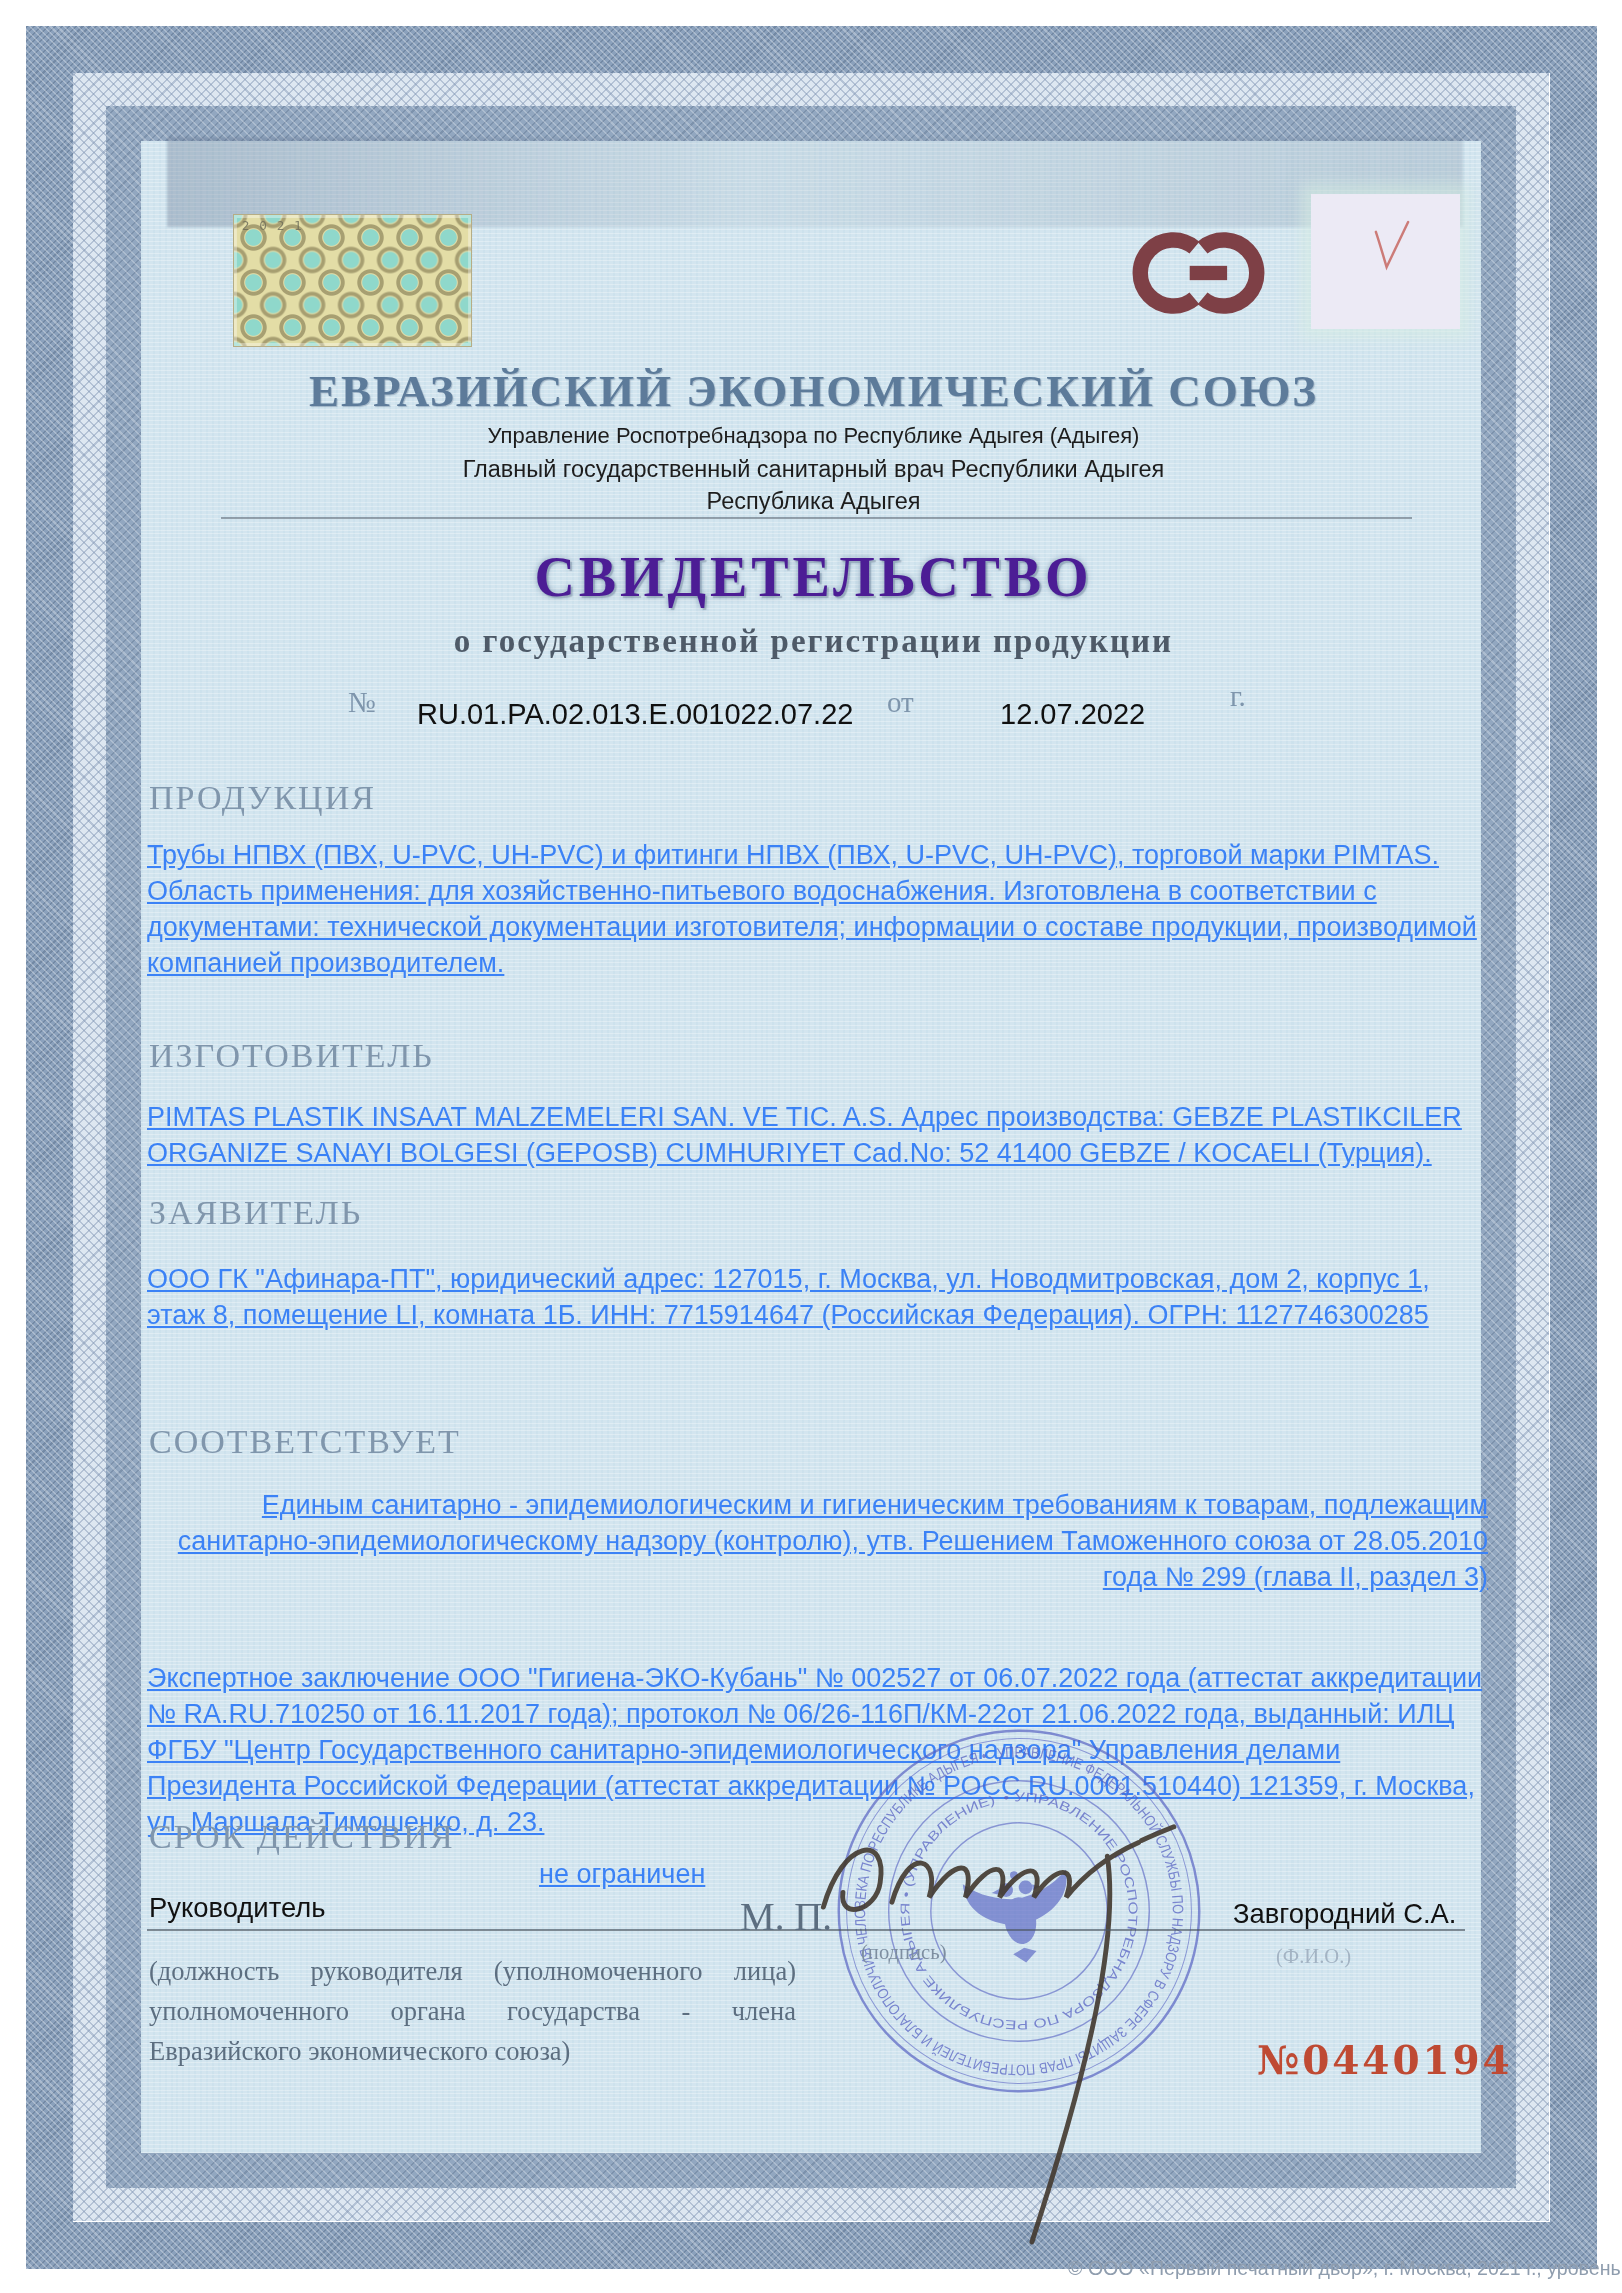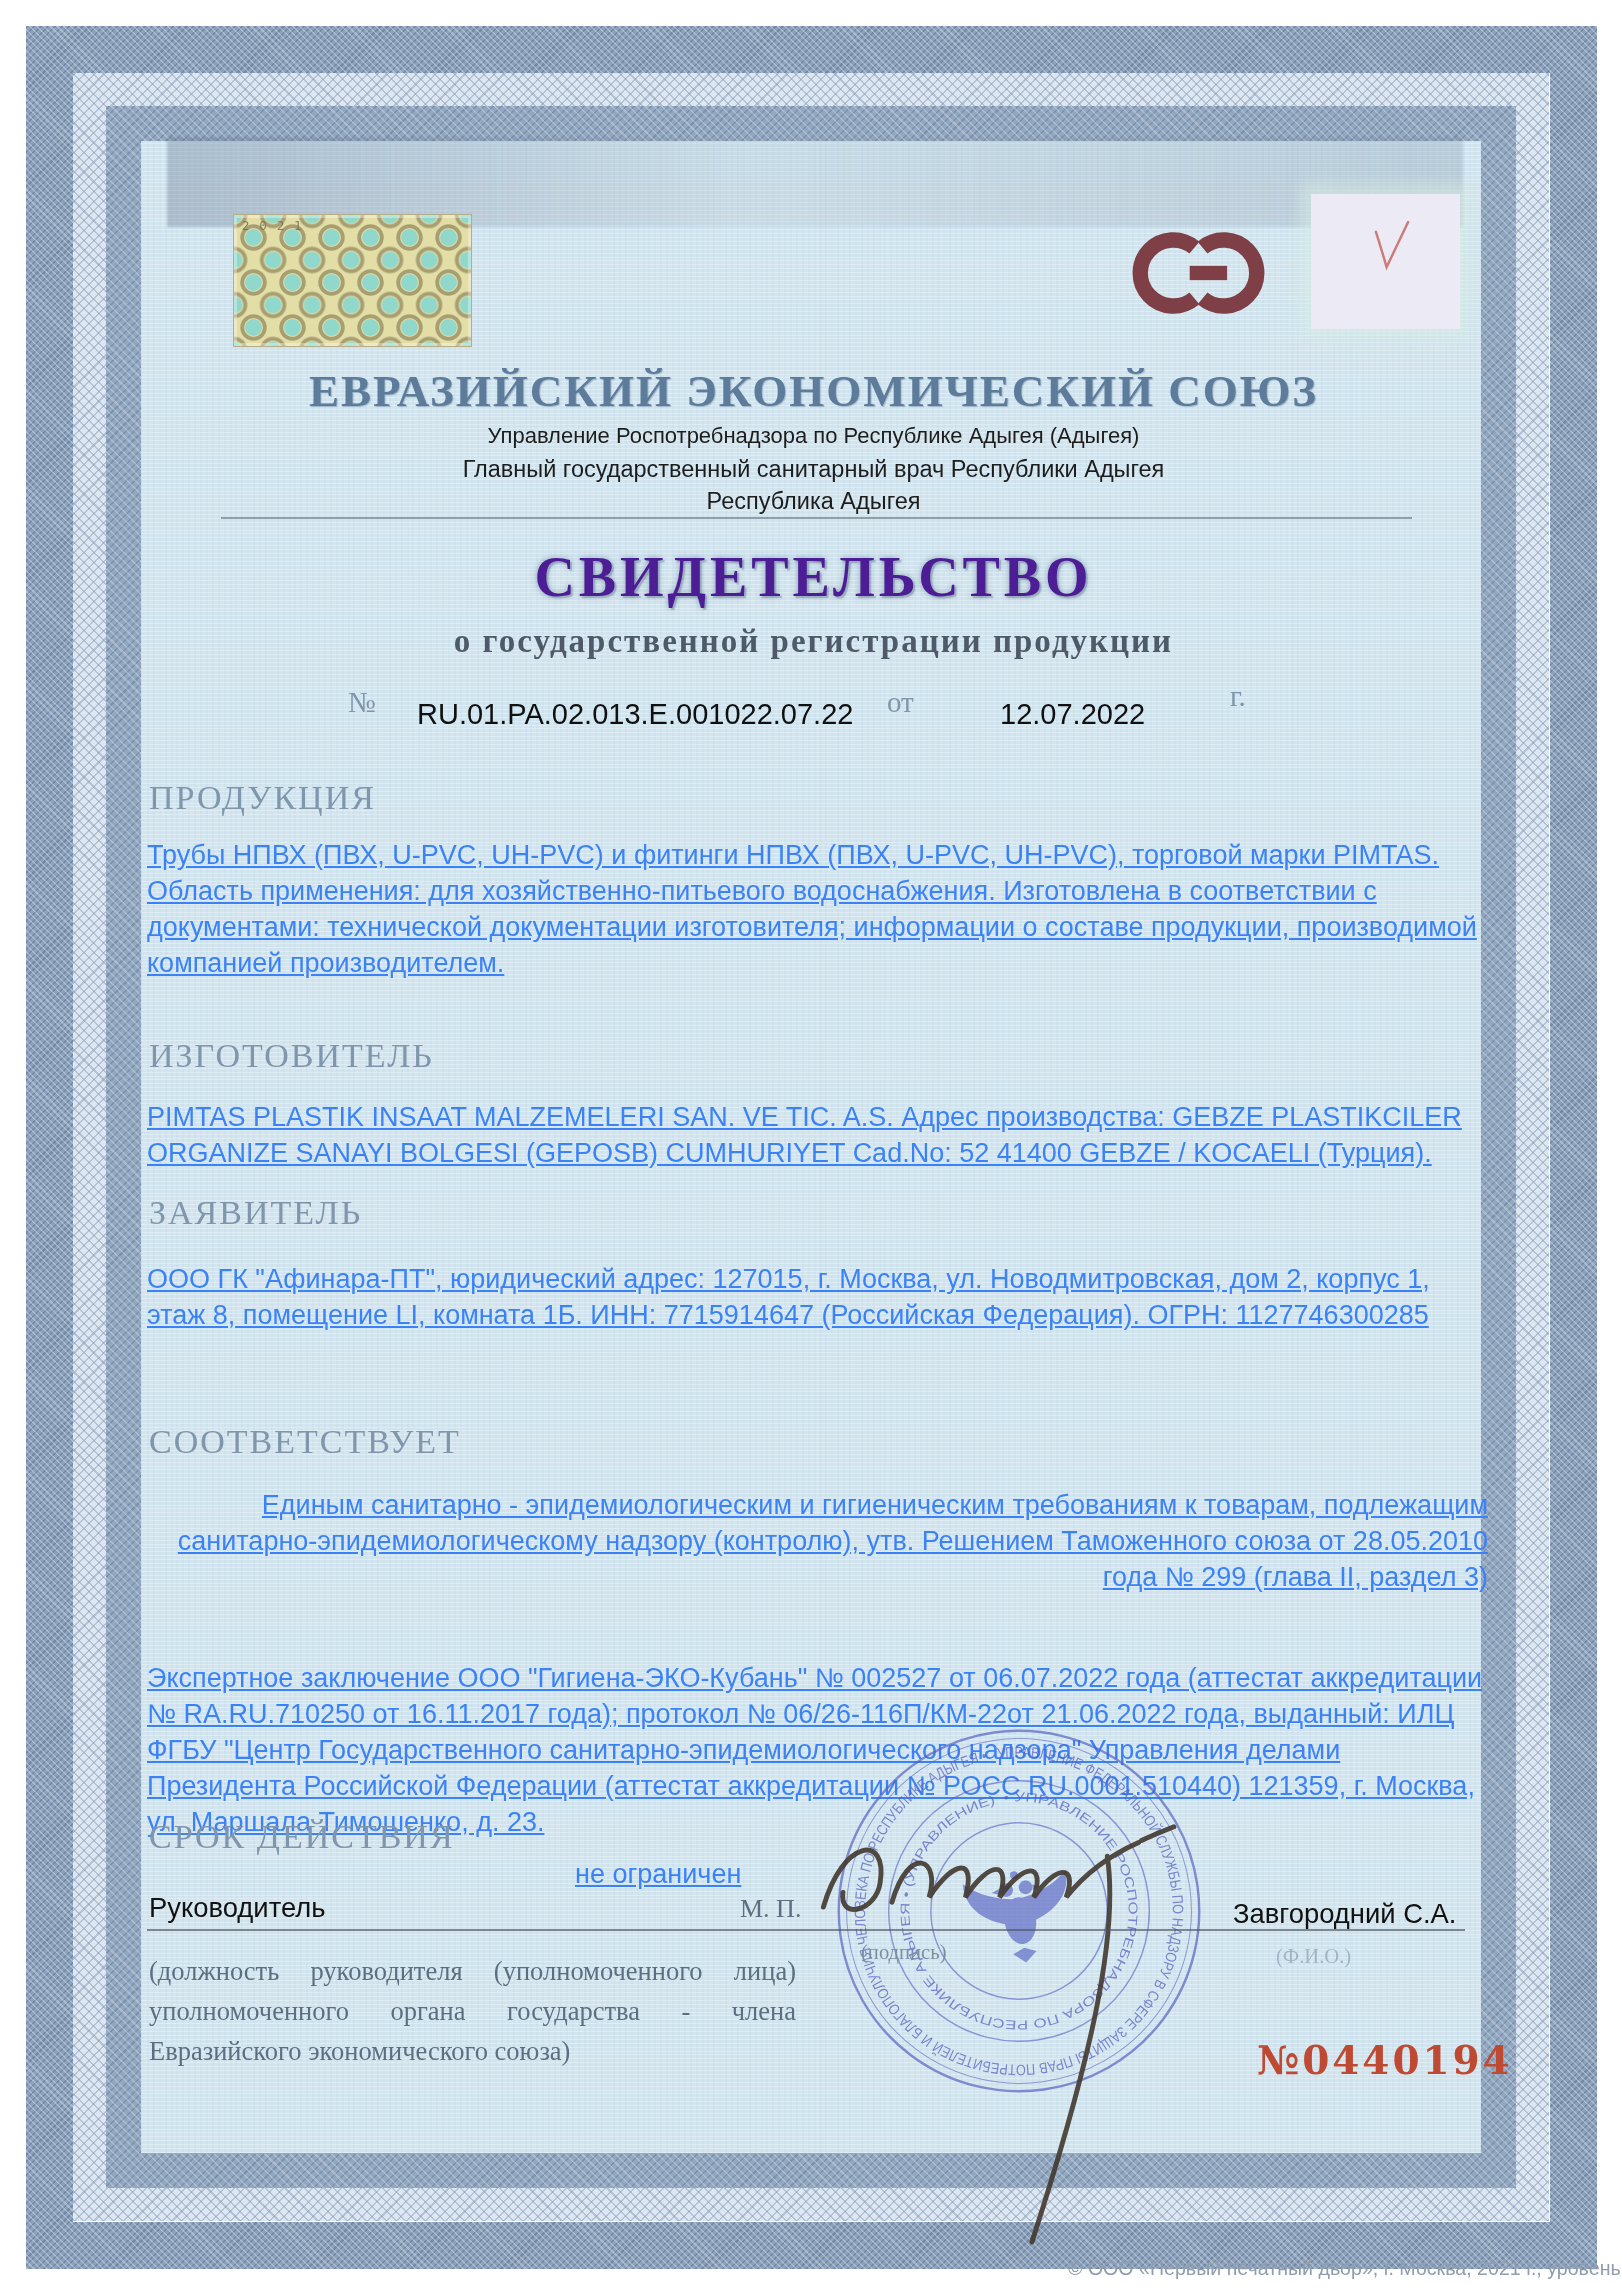--- a/index.html
+++ b/index.html
@@ -75,21 +75,21 @@
   
   .sec-heading{position:absolute;left:149px;font-family:"Liberation Serif",serif;font-size:34px;
       letter-spacing:2px;color:#8096ac;}
   .sec-text{position:absolute;left:147px;width:1341px;font-size:27px;line-height:1.33;color:#3b82f6;text-decoration:underline;}
 
   
   .head-label{position:absolute;left:149px;top:1892px;font-size:27.4px;color:#111;}
   .sign-rule{position:absolute;left:147px;top:1929px;width:1318px;height:2px;background:#4a5560;opacity:.65;}
   .pos-caption{position:absolute;left:149px;top:1952px;width:647px;font-family:"Liberation Serif",serif;
       font-size:26.5px;line-height:1.5;color:#5c6e80;text-align:justify;}
-  .mp-label{position:absolute;left:740px;top:1894px;font-family:"Liberation Serif",serif;font-size:26px;color:#5c6e80;}
+  .mp-label{position:absolute;left:740px;top:1894px;font-family:"Liberation Serif",serif;font-size:39px;color:#5c6e80;}
   .sign-caption{position:absolute;left:861px;top:1941px;font-family:"Liberation Serif",serif;font-size:20.6px;color:#7d8ea0;}
   .name{position:absolute;left:1233px;top:1898px;font-size:27.4px;color:#111;}
   .name-caption{position:absolute;left:1276px;top:1945px;font-family:"Liberation Serif",serif;font-size:20.6px;color:#93a3b5;opacity:.75;}
   .serial{position:absolute;left:1257px;top:2037px;font-family:"DejaVu Serif",serif;font-weight:700;
       font-size:39px;letter-spacing:2.9px;color:#bf4a33;}
   .footer{position:absolute;left:1068px;top:2257px;font-size:19.6px;color:#8f9dae;white-space:nowrap;}
 
   .stamp{position:absolute;left:828px;top:1720px;opacity:.85;transform:rotate(-8deg);}
   .signature{position:absolute;left:794px;top:1799px;}
   .se-logo{position:absolute;left:1125px;top:218px;}
@@ -143,21 +143,21 @@
 
   <div class="sec-heading" style="top:1194px;">ЗАЯВИТЕЛЬ</div>
   <div class="sec-text" style="top:1262px;">ООО ГК "Афинара-ПТ", юридический адрес: 127015, г. Москва, ул. Новодмитровская, дом 2, корпус 1, этаж 8, помещение LI, комната 1Б. ИНН: 7715914647 (Российская Федерация). ОГРН: 1127746300285</div>
 
   <div class="sec-heading" style="top:1423px;">СООТВЕТСТВУЕТ</div>
   <div class="sec-text" style="top:1488px;text-align:right;">Единым санитарно - эпидемиологическим и гигиеническим требованиям к товарам, подлежащим санитарно-эпидемиологическому надзору (контролю), утв. Решением Таможенного союза от 28.05.2010 года № 299 (глава II, раздел 3)</div>
 
   <div class="sec-text" style="top:1661px;">Экспертное заключение ООО "Гигиена-ЭКО-Кубань" № 002527 от 06.07.2022 года (аттестат аккредитации № RA.RU.710250 от 16.11.2017 года); протокол № 06/26-116П/КМ-22от 21.06.2022 года, выданный: ИЛЦ ФГБУ "Центр Государственного санитарно-эпидемиологического надзора" Управления делами Президента Российской Федерации (аттестат аккредитации № РОСС RU.0001.510440) 121359, г. Москва, ул. Маршала Тимошенко, д. 23.</div>
 
   <div class="sec-heading" style="top:1818px;">СРОК ДЕЙСТВИЯ</div>
-  <div class="sec-text" style="left:539px;top:1857px;width:490px;margin-left:36px;">не ограничен</div>
+  <div class="sec-text" style="left:539px;top:1857px;width:490px;">не ограничен</div>
 
   <svg class="stamp" width="382" height="382" viewBox="0 0 390 390">
     <defs>
       <path id="ringO" d="M195,38 a157,157 0 1,1 -0.1,0"></path>
       <path id="ringI" d="M195,83 a112,112 0 1,1 -0.1,0"></path>
     </defs>
     <circle cx="195" cy="195" r="184" fill="none" stroke="#5560c2" stroke-width="2.5" opacity="0.8"></circle>
     <circle cx="195" cy="195" r="176" fill="none" stroke="#5560c2" stroke-width="1" opacity="0.7"></circle>
     <circle cx="195" cy="195" r="133" fill="none" stroke="#5560c2" stroke-width="1.5" opacity="0.7"></circle>
     <circle cx="195" cy="195" r="90" fill="none" stroke="#5560c2" stroke-width="1.5" opacity="0.7"></circle>

